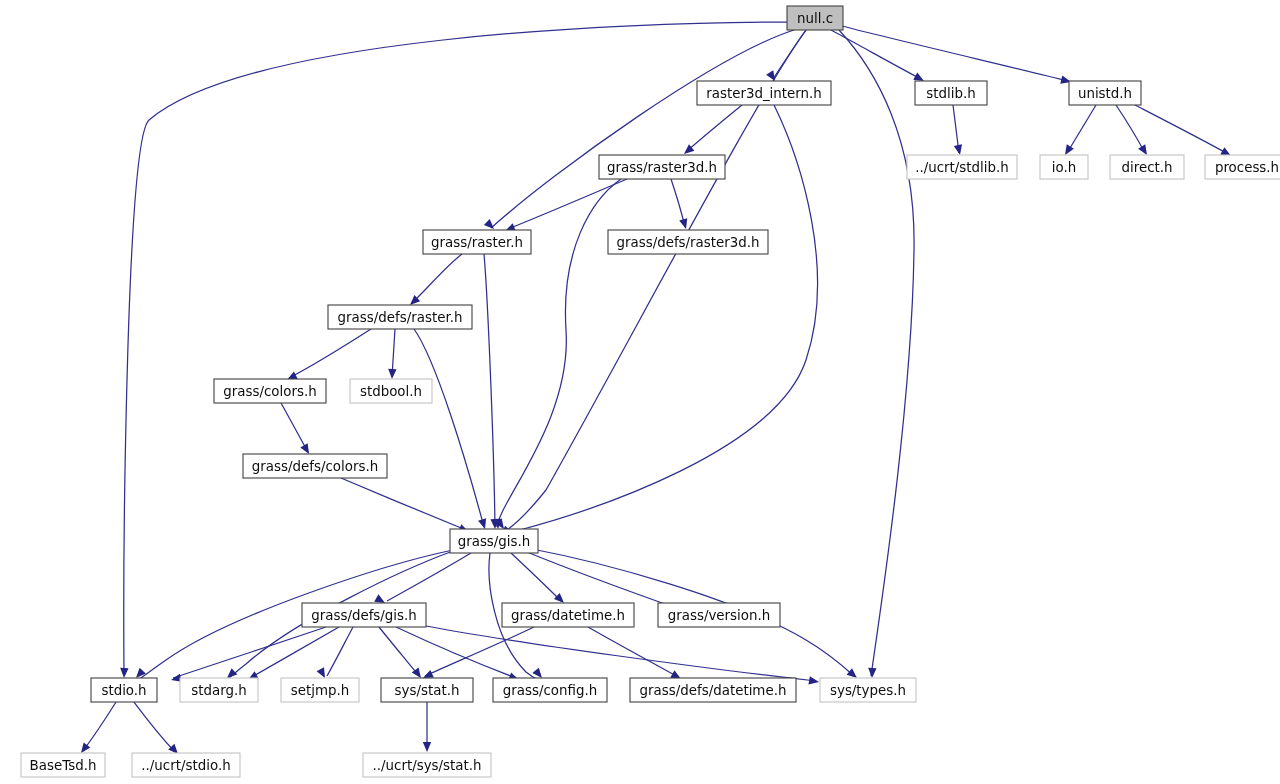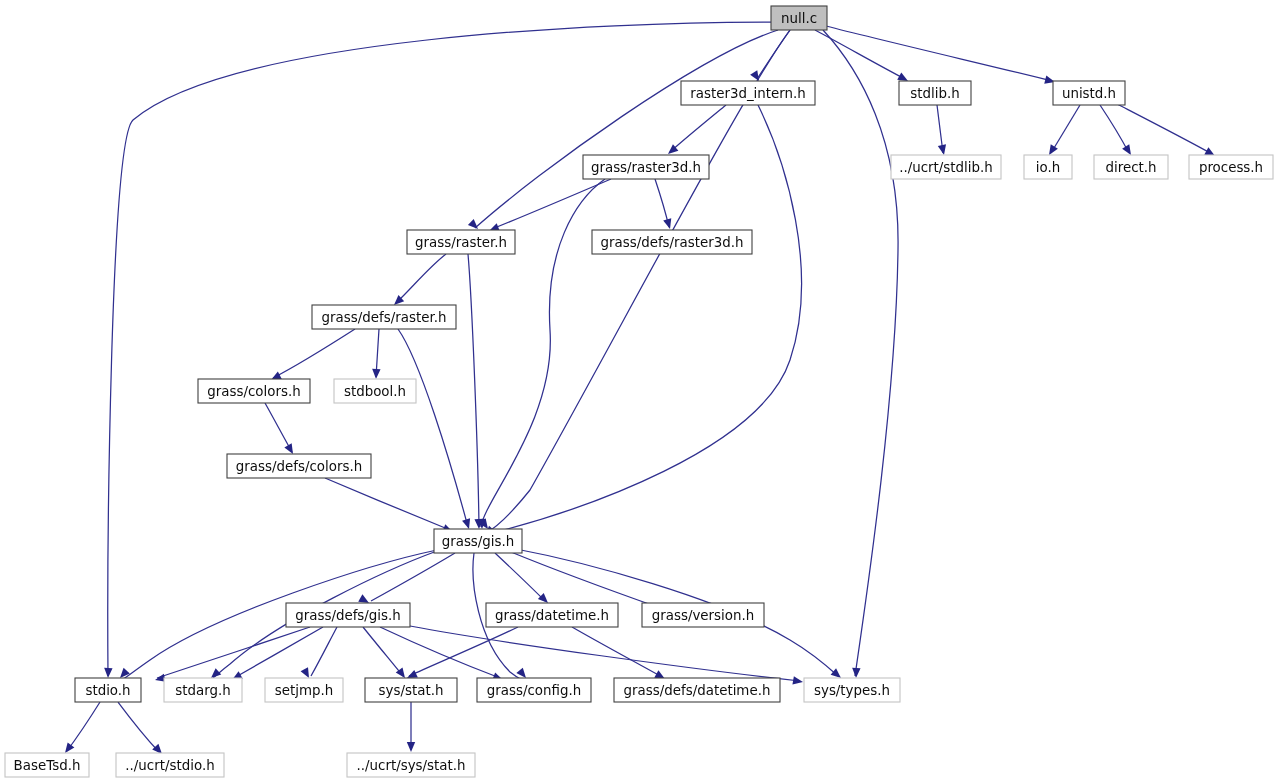--- a/index.html
+++ b/index.html
@@ -11,20 +11,21 @@
   body {
     width: 1280px;
     height: 784px;
     font-family: "DejaVu Sans", "Liberation Sans", sans-serif;
     overflow: hidden;
   }
   #graph-root {
     position: relative;
     width: 1136px;
     height: 784px;
+    padding-left: 16px;
   }
   svg#dep-graph {
     display: block;
     width: 1280px;
     height: 784px;
   }
   .edge-path {
     fill: none;
     stroke: #30308f;
     stroke-width: 1.25;

